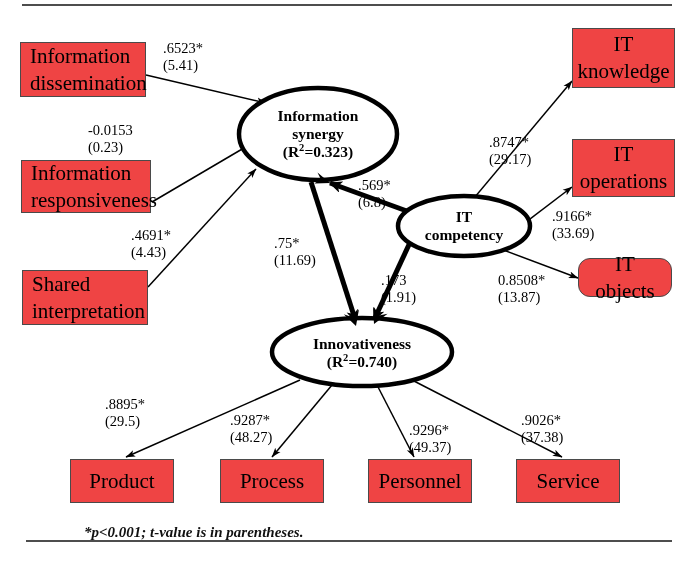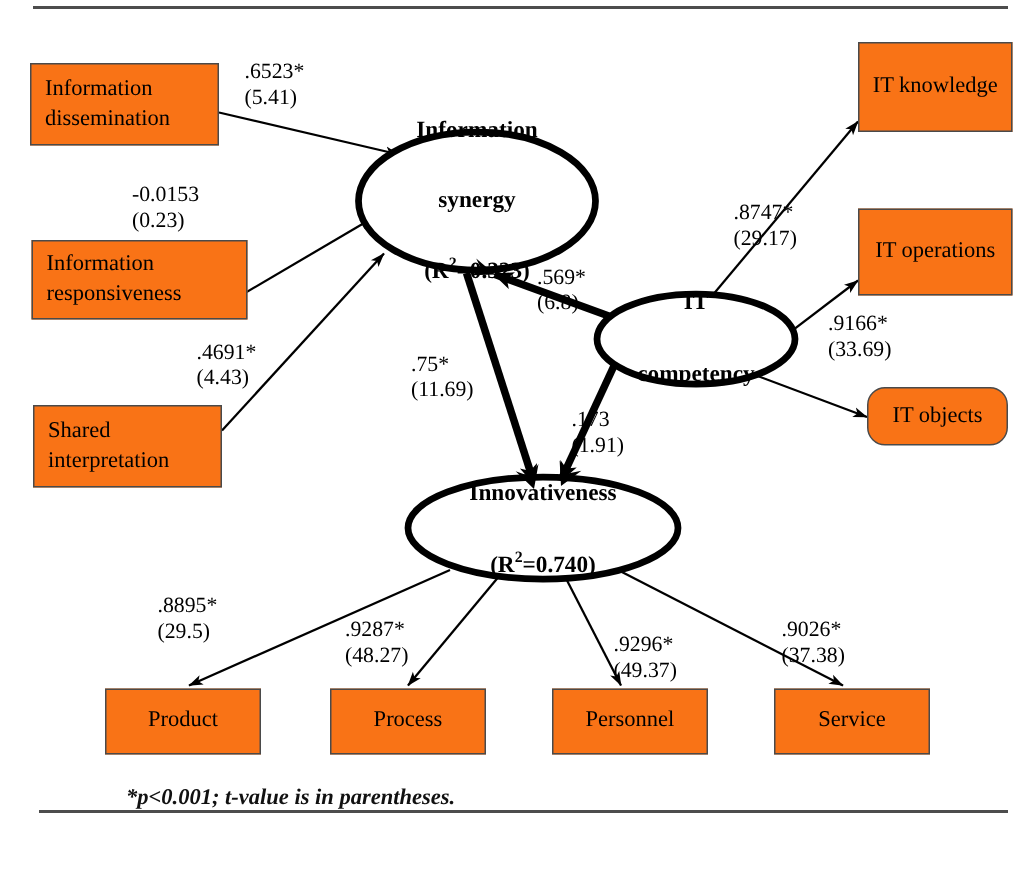--- a/index.html
+++ b/index.html
@@ -26,27 +26,27 @@
     height: 582px;
   }
   .rule {
     position: absolute;
     background: #4d4d4d;
   }
   .node-box {
     position: absolute;
     box-sizing: border-box;
     border: 1.5px solid #4a4a4a;
-    background: #f97316;
+    background: #ef4444;
     display: flex;
     align-items: center;
     justify-content: center;
     text-align: center;
     font-family: "Liberation Serif", serif;
-    font-size: 15px;
+    font-size: 21px;
     line-height: 1.28;
     color: #000000;
     padding: 2px 4px;
   }
   .node-box.left-align {
     justify-content: flex-start;
     text-align: left;
     padding-left: 9px;
   }
   .ellipse-label {
@@ -55,21 +55,20 @@
     flex-direction: column;
     align-items: center;
     justify-content: center;
     text-align: center;
     font-family: "Liberation Serif", serif;
     font-weight: bold;
     font-size: 15.5px;
     line-height: 1.18;
     color: #000000;
     pointer-events: none;
-    gap: 29px;
   }
   .ellipse-label .r2 {
     white-space: nowrap;
   }
   .ellipse-label sup {
     font-size: 0.68em;
     vertical-align: super;
     line-height: 0;
   }
   .path-label {
@@ -135,21 +134,21 @@
 
     <path d="M330,183 L344.5,177.2 L340,183.5 L345.4,188.7 Z" fill="#000000" transform="rotate(200 330 183)"></path>
     <path d="M356,326 L341,318 L347,326 L341,334 Z" fill="#000000" transform="rotate(72 356 326)"></path>
     <path d="M374,324 L359,316 L365,324 L359,332 Z" fill="#000000" transform="rotate(115 374 324)"></path>
   </svg>
 
   <div class="node-box left-align" style="left:20px; top:42px; width:126px; height:55px;">
     <span>Information dissemination</span>
   </div>
 
-  <div class="node-box left-align" style="left:21px; top:160px; width:144px; height:53px;">
+  <div class="node-box left-align" style="left:21px; top:160px; width:130px; height:53px;">
     <span>Information responsiveness</span>
   </div>
 
   <div class="node-box left-align" style="left:22px; top:270px; width:126px; height:55px;">
     <span>Shared interpretation</span>
   </div>
 
   <div class="node-box" style="left:572px; top:28px; width:103px; height:60px;">
     <span>IT knowledge</span>
   </div>
@@ -227,20 +226,24 @@
   <div class="path-label" style="left:489px; top:102px;margin-top:32px;">
     <span class="coef">.8747*</span>
     <span class="tval">(29.17)</span>
   </div>
 
   <div class="path-label" style="left:552px; top:208px;">
     <span class="coef">.9166*</span>
     <span class="tval">(33.69)</span>
   </div>
 
+  <div class="path-label" style="left:498px; top:272px;">
+    <span class="coef">0.8508*</span>
+    <span class="tval">(13.87)</span>
+  </div>
 
   <div class="path-label" style="left:105px; top:396px;">
     <span class="coef">.8895*</span>
     <span class="tval">(29.5)</span>
   </div>
 
   <div class="path-label" style="left:230px; top:412px;">
     <span class="coef">.9287*</span>
     <span class="tval">(48.27)</span>
   </div>

